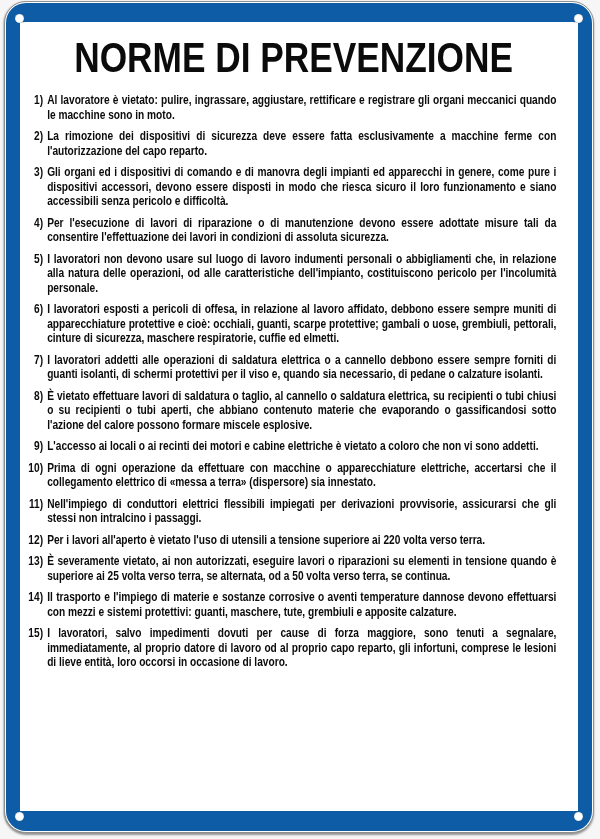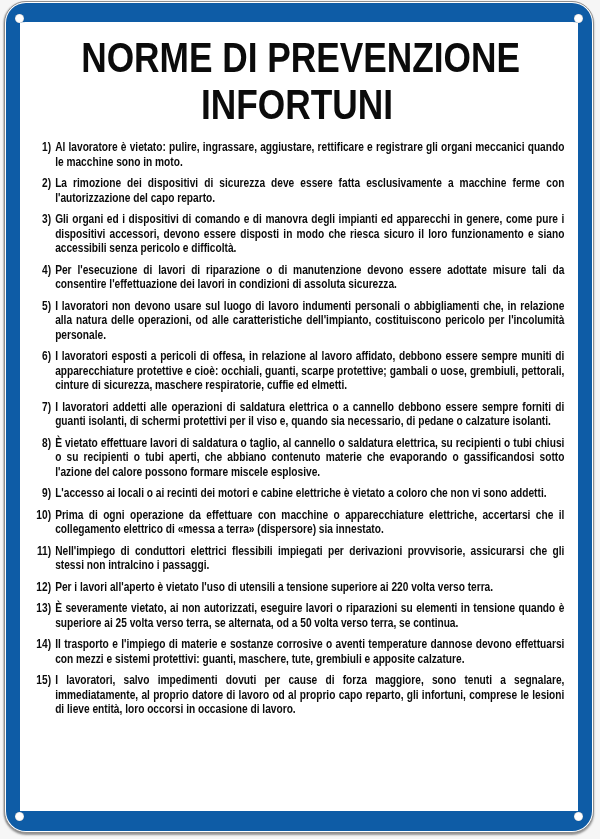--- a/index.html
+++ b/index.html
@@ -43,21 +43,21 @@
     box-shadow:inset 0 0 1px rgba(0,0,0,.45);
     z-index:3;
   }
   .hole.tl{left:10px;top:12px;}
   .hole.tr{right:10px;top:12px;}
   .hole.bl{left:10px;bottom:11px;}
   .hole.br{right:10px;bottom:11px;}
   .content{
     position:absolute;
     left:16px;top:20px;right:16px;bottom:21px;
-    padding:12px 0 0 12px;
+    padding:12px 0 0 4px;
     box-sizing:border-box;
     color:var(--ink);
   }
   .title{
     text-align:center;
     font-weight:bold;
     margin:0 15px 12px 0;
   }
   .title .line{
     line-height:47px;
@@ -94,21 +94,20 @@
   <div class="frame"></div>
 
   <div class="hole tl"></div>
   <div class="hole tr"></div>
   <div class="hole bl"></div>
   <div class="hole br"></div>
 
   <div class="content">
     <h1 class="title">
       <div class="line"><span>NORME DI PREVENZIONE</span></div>
-      <div class="line"><span>INFORTUNI</span></div>
     </h1>
 
     <div class="list">
 
         <div class="item">
           <div class="num">1)</div>
           <div class="t">Al lavoratore è vietato: pulire, ingrassare, aggiustare, rettificare e registrare gli organi meccanici quando le macchine sono in moto.</div>
         </div>
 
         <div class="item">

